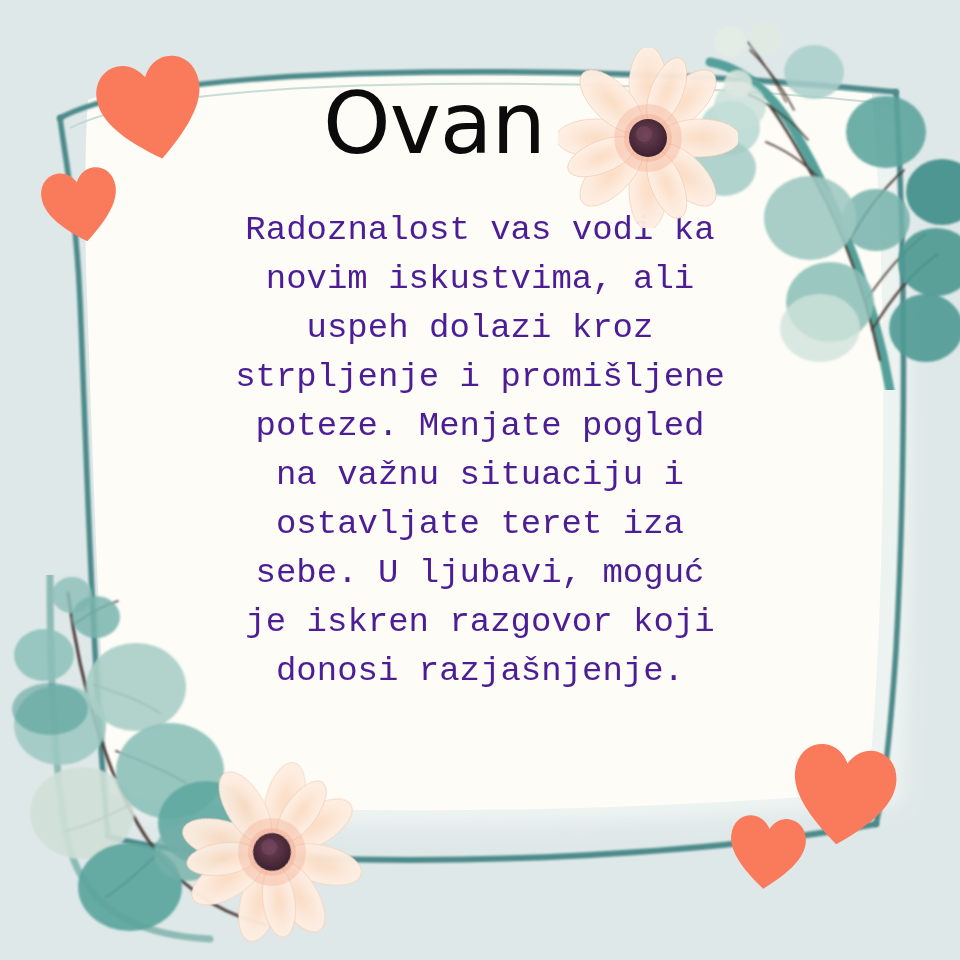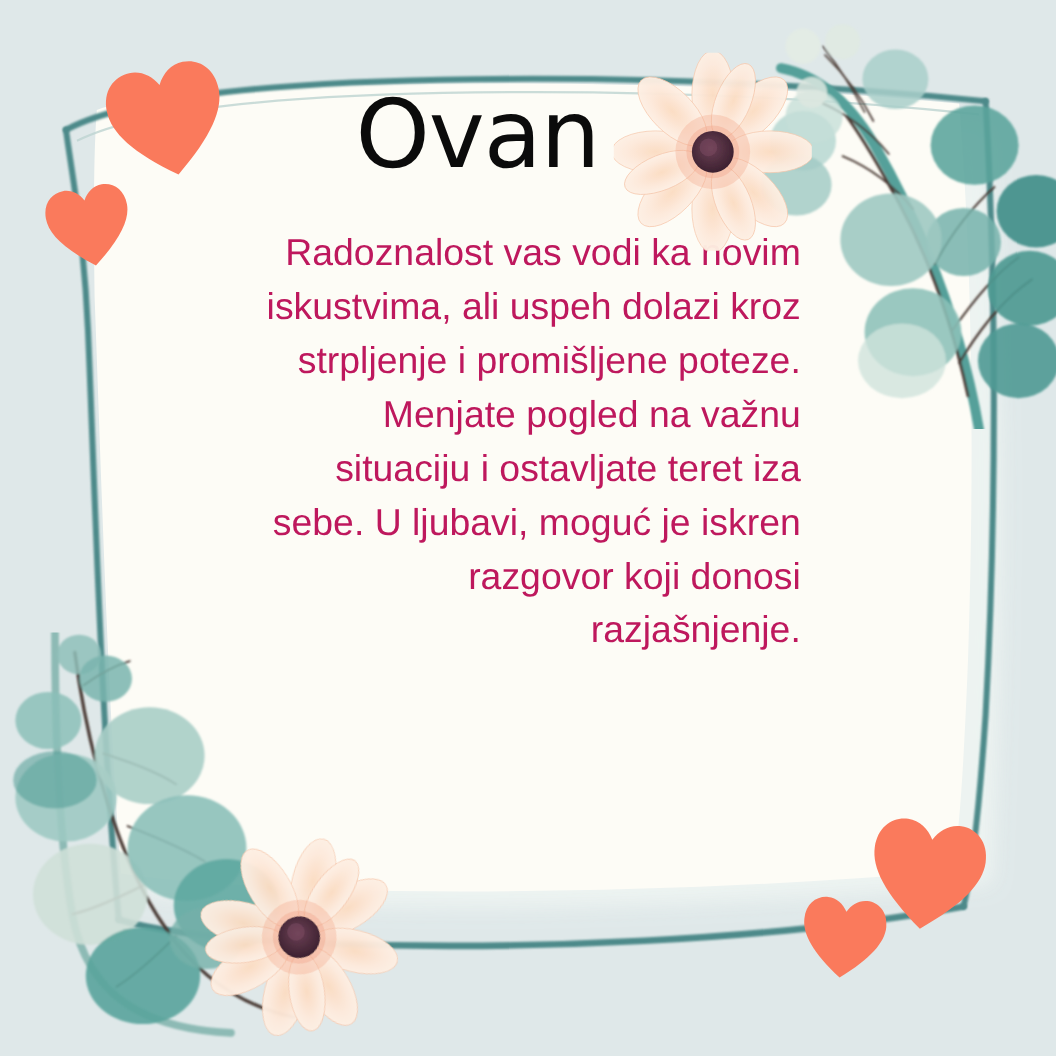--- a/index.html
+++ b/index.html
@@ -25,25 +25,25 @@
     font-family:"DejaVu Sans","Liberation Sans",sans-serif;
     font-weight:400;
     font-size:86px;line-height:1;
     color:#0b0b0b;
     letter-spacing:-1px;
     z-index:30;
     -webkit-font-smoothing:antialiased;
   }
   .body-text{
     position:absolute;left:232px;top:206px;width:496px;
-    text-align:right;
-    font-family:Liberation Sans, sans-serif;
+    text-align:center;
+    font-family:Liberation Mono, monospace;
     font-weight:400;
     font-size:34px;line-height:49px;
-    color:#be185d;
+    color:#4c1d95;
     z-index:30;
     white-space:pre-line;
   }
 
   
   .heart{position:absolute;z-index:40;}
   .heart svg{display:block;width:100%;height:100%;}
 
   
   .botanic{position:absolute;}

